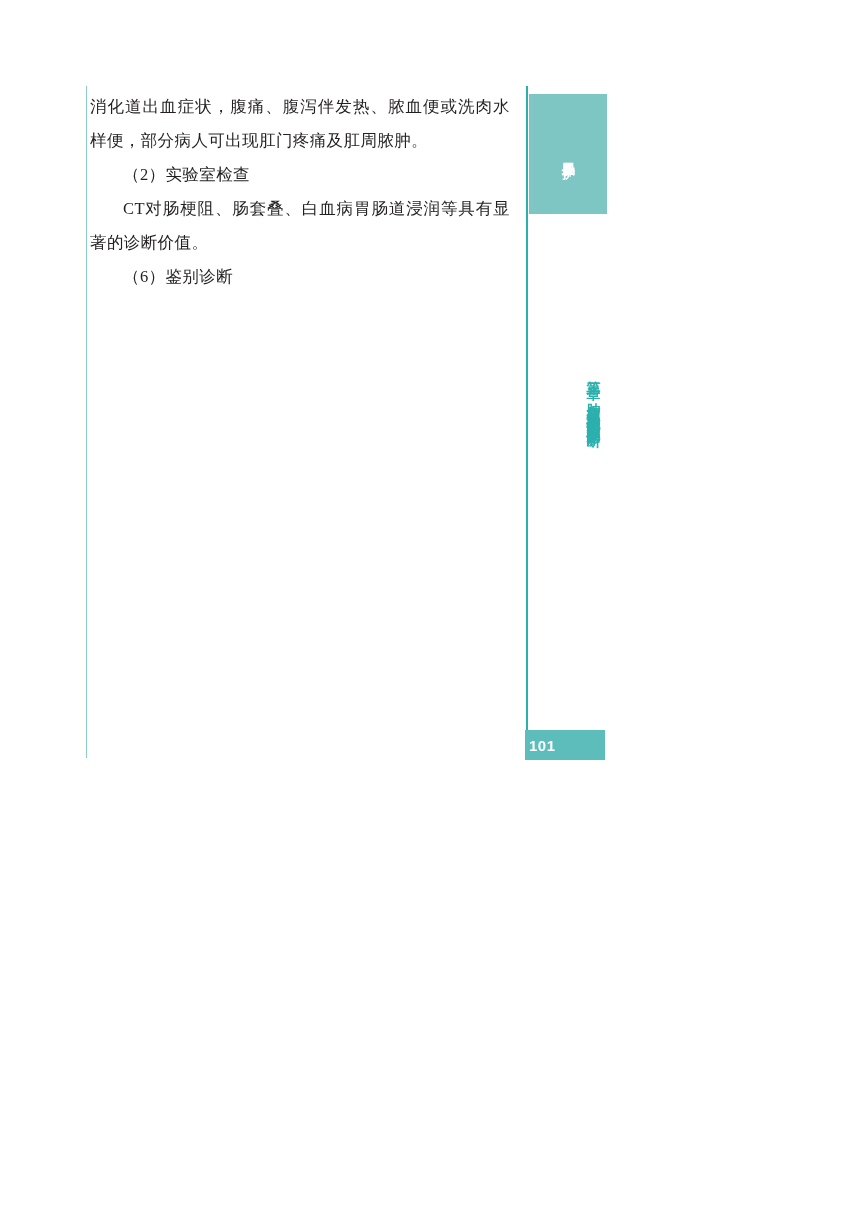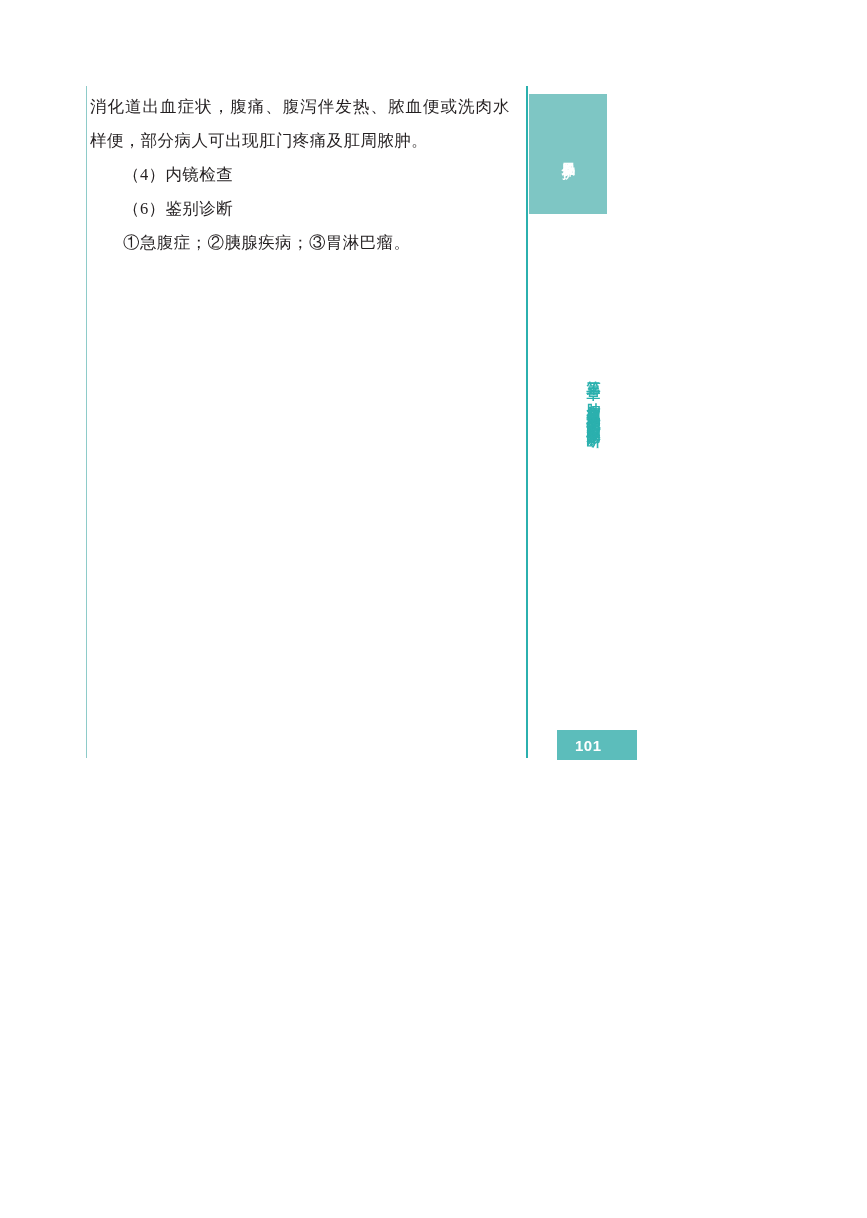--- a/index.html
+++ b/index.html
@@ -118,39 +118,38 @@
     top: 730px;
     width: 80px;
     height: 30px;
     background: #5cbdbb;
     color: #ffffff;
     font-family: "Liberation Sans", sans-serif;
     font-size: 15px;
     font-weight: bold;
     display: flex;
     align-items: center;
-    padding-left: 18px;
+    padding-left: 4px;
     box-sizing: border-box;
     letter-spacing: 0.5px;
-    margin-left: 32px;
   }
 </style>
 </head>
 <body>
 
 <div class="page">
 
   <div class="left-rule"></div>
   <div class="mid-rule"></div>
 
   <div class="body-col">
     <p class="para">消化道出血症状，腹痛、腹泻伴发热、脓血便或洗肉水样便，部分病人可出现肛门疼痛及肛周脓肿。</p>
-    <p class="para indent">（4）内镜检查</p>
+    <p class="para indent">（2）实验室检查</p>
+    <p class="para indent">CT对肠梗阻、肠套叠、白血病胃肠道浸润等具有显著的诊断价值。</p>
     <p class="para indent">（6）鉴别诊断</p>
-    <p class="para indent">①急腹症；②胰腺疾病；③胃淋巴瘤。</p>
   </div>
 
   <div class="tab-block">
     <div class="tab-block-text">胃肠保护</div>
   </div>
 
   <div class="chapter-vert">第三章　肿瘤相关胃肠损伤的诊断和鉴别诊断</div>
 
   <div class="page-num-box">101</div>
 

